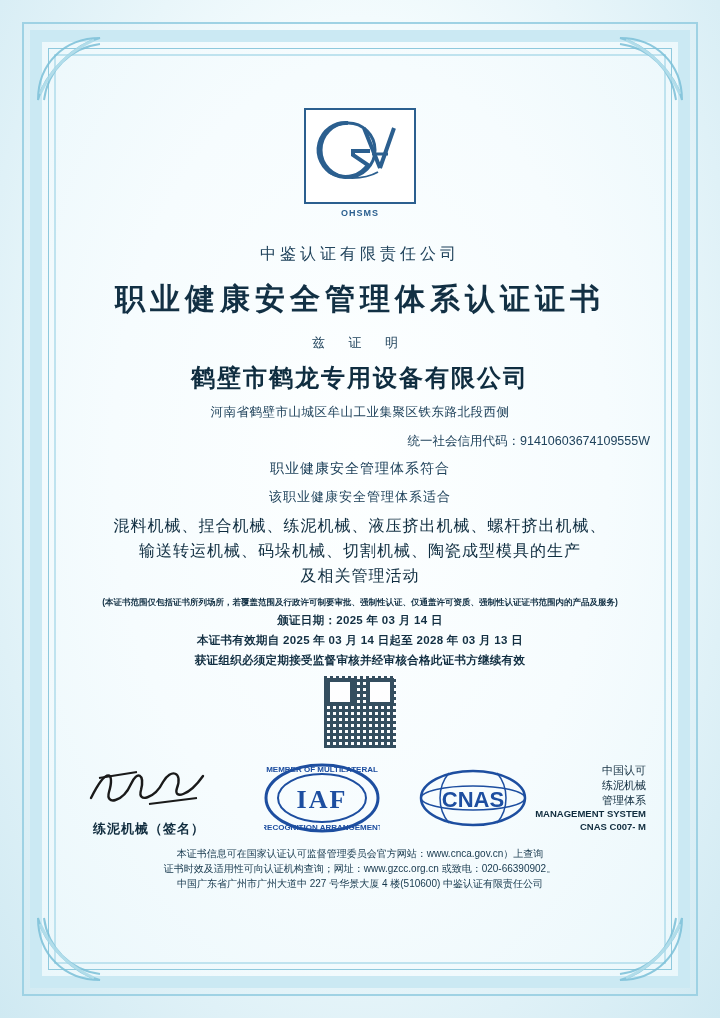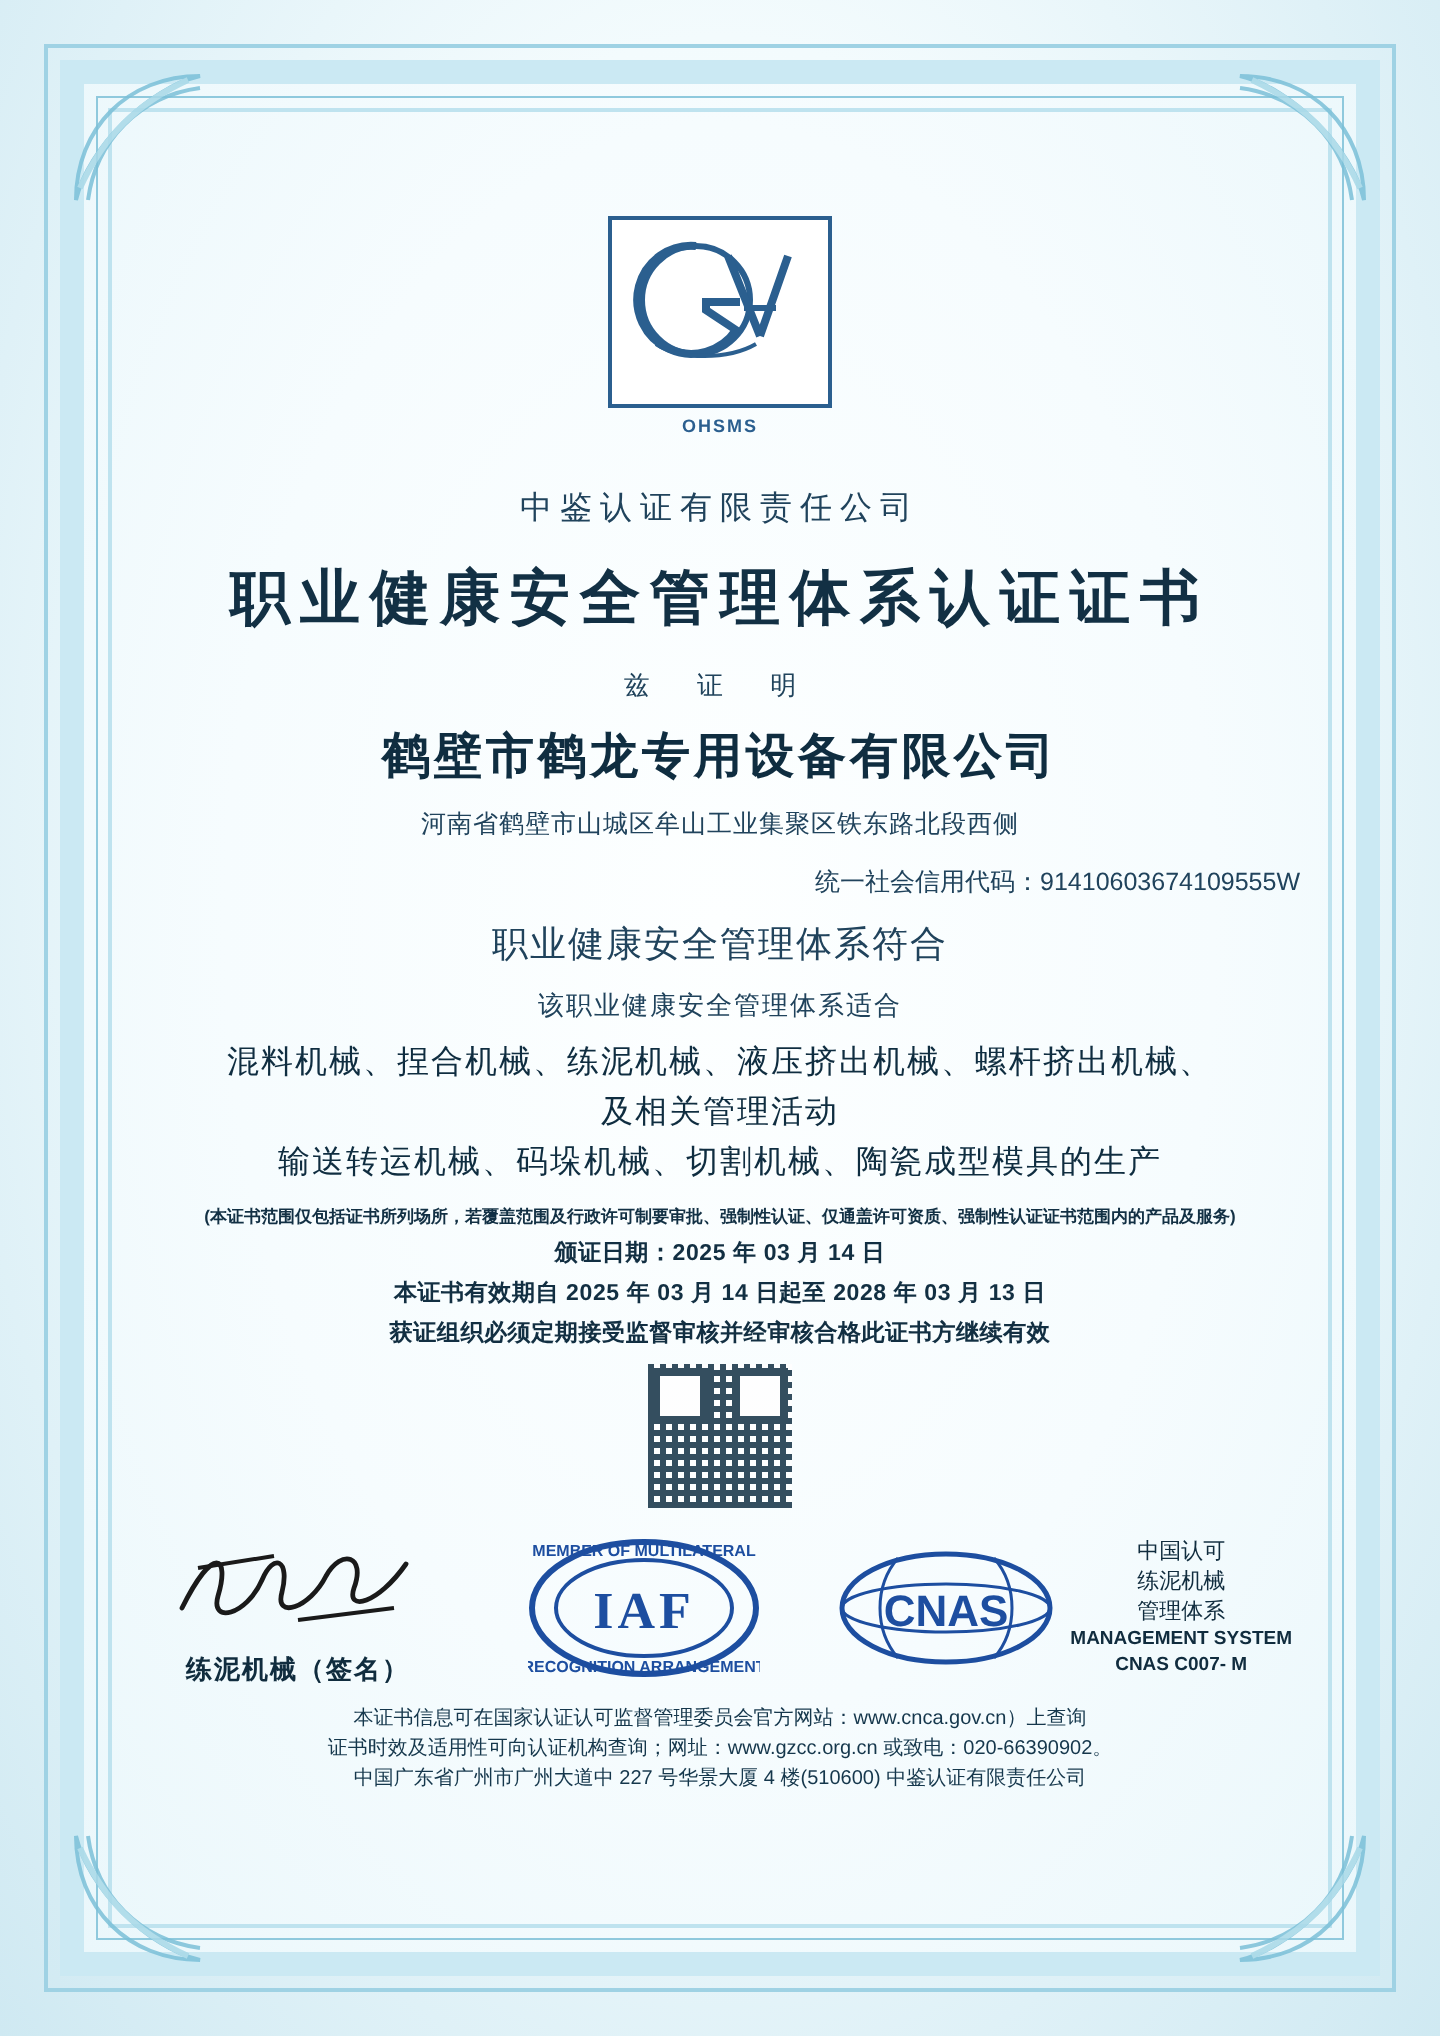--- a/index.html
+++ b/index.html
@@ -136,21 +136,21 @@
   }
   .credit-code {
     margin-top: 12px;
     font-size: 12.5px;
     text-align: right;
     padding-right: 10px;
     color: #20435c;
   }
   .conform-line {
     margin-top: 10px;
-    font-size: 18px;
+    font-size: 14px;
     letter-spacing: 1px;
     color: #20435c;
   }
   .standard {
     margin-top: 8px;
     font-size: 19px;
     font-weight: bold;
     letter-spacing: .5px;
     color: #0f2d40;
     font-family: "Liberation Serif", serif;
@@ -243,21 +243,21 @@
     position: relative;
   }
   .iaf-logo svg { width: 116px; height: 76px; }
   .cnas-block {
     display: flex;
     align-items: center;
     gap: 8px;
   }
   .cnas-logo svg { width: 108px; height: 62px; display: block; }
   .cnas-text {
-    text-align: center;
+    text-align: right;
     font-size: 10.5px;
     line-height: 1.35;
     color: #102c3e;
   }
   .cnas-text .cn { font-size: 11px; }
   .cnas-text .en { font-size: 9.5px; font-weight: bold; }
 
   .footnotes {
     margin-top: 8px;
     font-size: 10px;
@@ -333,22 +333,22 @@
       <span>统一社会信用代码：</span><span>91410603674109555W</span>
     </div>
 
     <div class="conform-line">职业健康安全管理体系符合</div>
 
 
     <div class="scope-intro">该职业健康安全管理体系适合</div>
 
     <div class="scope">
       <div>混料机械、捏合机械、练泥机械、液压挤出机械、螺杆挤出机械、</div>
+      <div>输送转运机械、码垛机械、切割机械、陶瓷成型模具的生产</div>
       <div>及相关管理活动</div>
-      <div>输送转运机械、码垛机械、切割机械、陶瓷成型模具的生产</div>
     </div>
 
     <div class="scope-note">(本证书范围仅包括证书所列场所，若覆盖范围及行政许可制要审批、强制性认证、仅通盖许可资质、强制性认证证书范围内的产品及服务)</div>
 
     <div class="issue-date">颁证日期：2025 年 03 月 14 日</div>
     <div class="validity">本证书有效期自 2025 年 03 月 14 日起至 2028 年 03 月 13 日</div>
     <div class="surveil">获证组织必须定期接受监督审核并经审核合格此证书方继续有效</div>
 
     <div class="qr-wrap">
       <div class="qr"></div>

